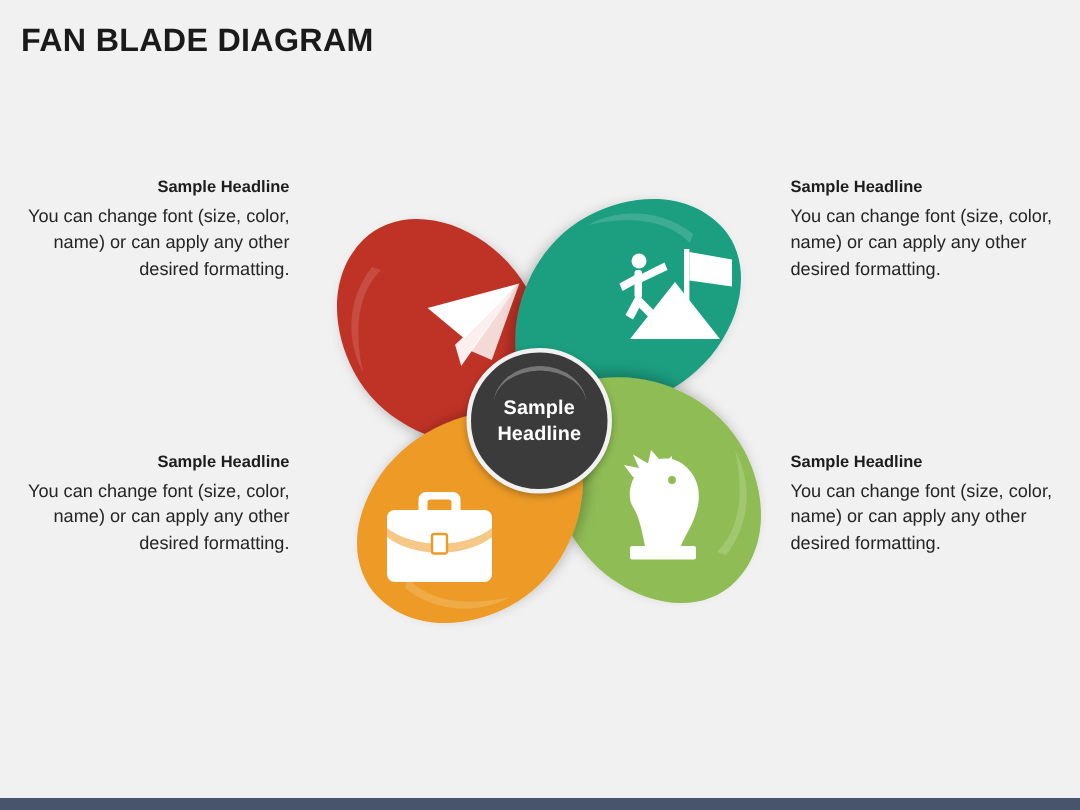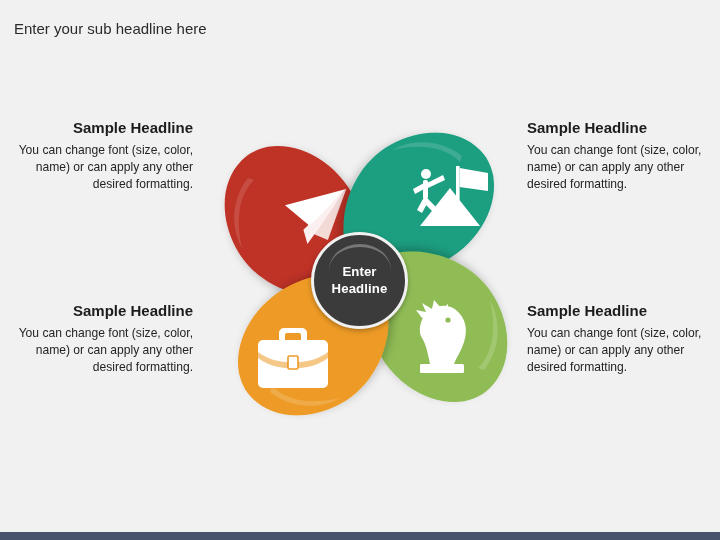--- a/index.html
+++ b/index.html
@@ -50,21 +50,21 @@
 
   
   .text-block {
     position: absolute;
     width: 185px;
   }
   .text-block.align-right { text-align: right; }
   .text-block.align-left  { text-align: left; }
 
   .block-headline {
-    font-size: 15px;
+    font-size: 11px;
     font-weight: bold;
     color: #1c1c1c;
     margin: 0 0 4px 0;
     line-height: 1.3;
   }
   .block-body {
     font-size: 12.1px;
     color: #242424;
     line-height: 1.42;
     margin: 0;
@@ -120,21 +120,21 @@
     font-weight: bold;
     line-height: 1.22;
     text-align: center;
     letter-spacing: 0.1px;
   }
 </style>
 </head>
 <body>
 
 <div id="header">
-  <h2 id="page-subtitle">Enter your sub headline here</h2>
+  <h1 id="page-title">FAN BLADE DIAGRAM</h1>
 </div>
 
 <div class="text-block align-right" id="text-top-left">
   <p class="block-headline">Sample Headline</p>
   <p class="block-body">You can change font (size, color, name) or can apply any other desired formatting.</p>
 </div>
 
 <div class="text-block align-left" id="text-top-right">
   <p class="block-headline">Sample Headline</p>
   <p class="block-body">You can change font (size, color, name) or can apply any other desired formatting.</p>
@@ -250,17 +250,17 @@
         <path d="M 0,26 C 18,40 52,40 70,26 L 70,32 C 52,46 18,46 0,32 Z" fill="#ed9b26" opacity="0.55"></path>
 
         <rect x="30" y="30" width="10" height="13" rx="1.5" fill="#ffffff" stroke="#ed9b26" stroke-width="1.6"></rect>
       </g>
     </g>
   </svg>
 </div>
 
 <div id="center-hub">
   <div id="center-hub-arc"></div>
-  <div class="hub-line">Enter</div>
+  <div class="hub-line">Sample</div>
   <div class="hub-line">Headline</div>
 </div>
 
 <div id="footer-bar"></div>
 
 </body></html>

